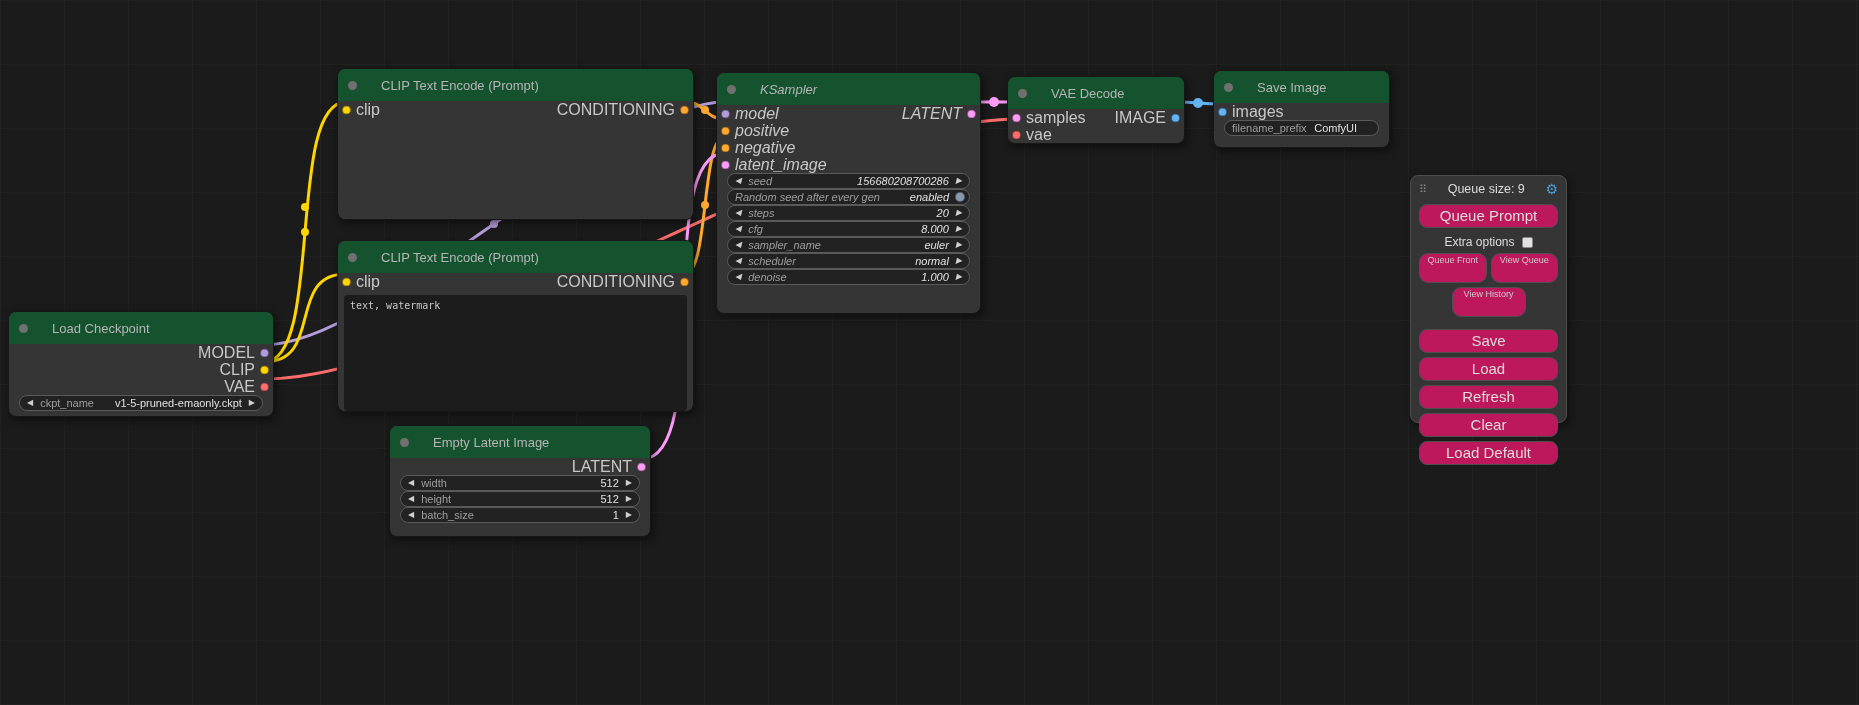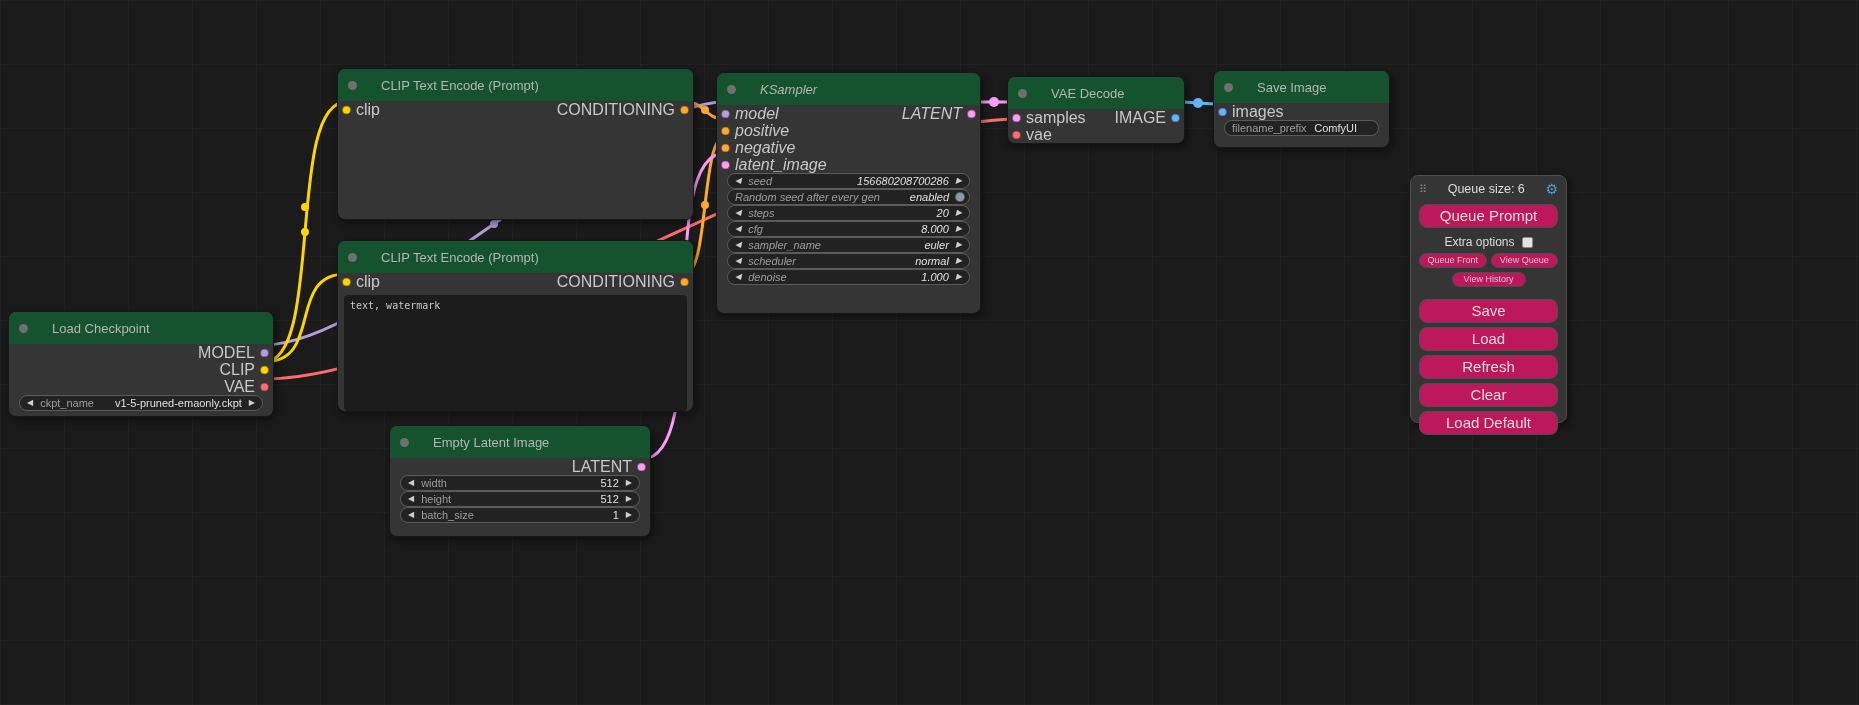--- a/index.html
+++ b/index.html
@@ -49,21 +49,21 @@
   .btn { display:block; width:calc(100% - 16px); margin:4px 8px 0; background:#be185d;
          border:1px solid #4e4e4e; color:#dddddd; border-radius:8px; font-size:15px;
          font-family:inherit; padding:2px 0 3px; text-align:center; cursor:pointer; }
   .btn.qp { margin-top:5px; }
   .btn.gap { margin-top:12px; }
   .extra { display:flex; justify-content:center; align-items:center; gap:7px;
            margin-top:7px; color:#dddddd; font-size:12px; }
   .checkbox { width:11px; height:11px; background:#e2e2e2; border:1px solid #888;
               border-radius:2px; cursor:pointer; }
   .small-row { display:flex; gap:4px; margin:4px 8px 0; }
-  .btn.small { flex:1; width:auto; margin:0; font-size:9px; padding:1px 0 2px;
+  .btn.small { flex:1; width:auto; margin:0; font-size:9px; padding:1px 0 17px;
                border-radius:9px; color:#cccccc; }
   .small-row.center { justify-content:center; }
   .btn.small.vh { flex:0 0 74px; }
 </style>
 </head>
 <body>
 
 <div class="canvas">
 
   <svg class="wires" width="1859" height="705">
@@ -261,21 +261,21 @@
     </div>
     <div class="widget">
       <span class="wname" style="margin-left:0;">filename_prefix</span>
       <span class="wvalue" style="margin-right:14px;">ComfyUI</span>
     </div>
   </div>
 
   <div class="menu">
     <div class="menu-header">
       <span class="drag">⠿</span>
-      <span class="qsize">Queue size: 6</span>
+      <span class="qsize">Queue size: 9</span>
       <span class="gear" style="color: rgb(74, 158, 218);">⚙</span>
     </div>
     <button class="btn qp">Queue Prompt</button>
     <div class="extra">
       <span>Extra options</span>
       <span class="checkbox"></span>
     </div>
     <div class="small-row">
       <button class="btn small">Queue Front</button>
       <button class="btn small">View Queue</button>

